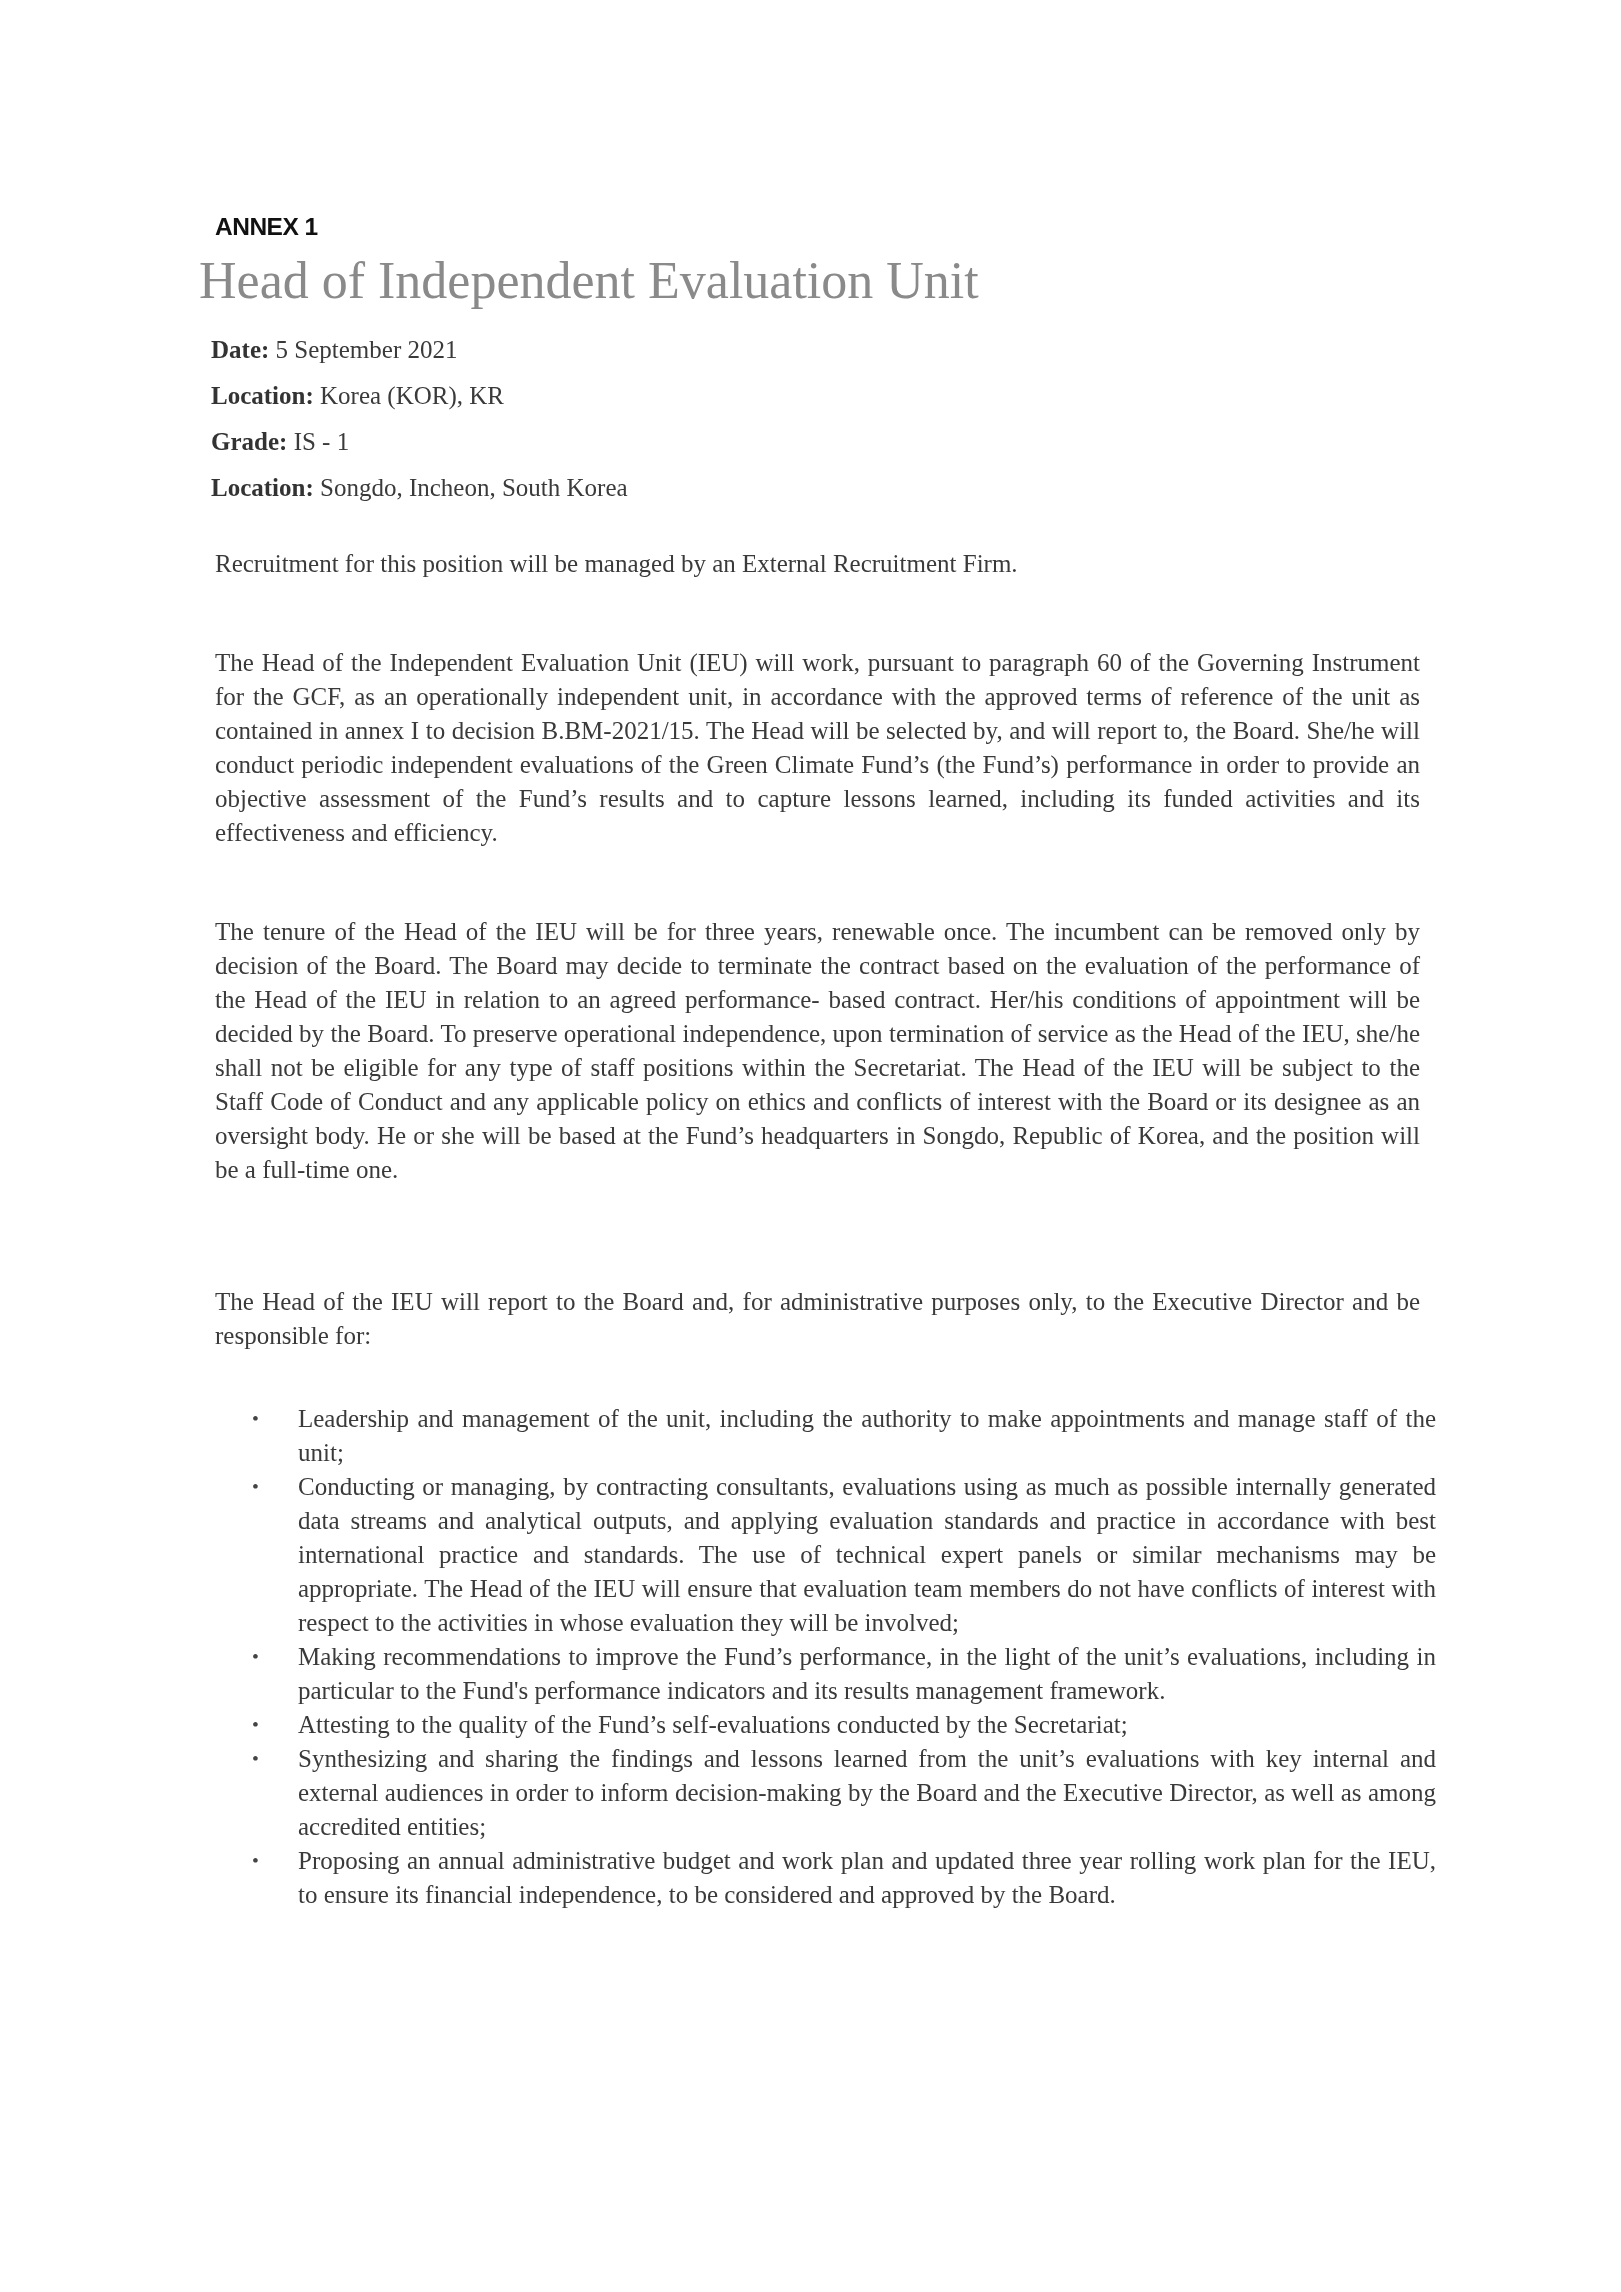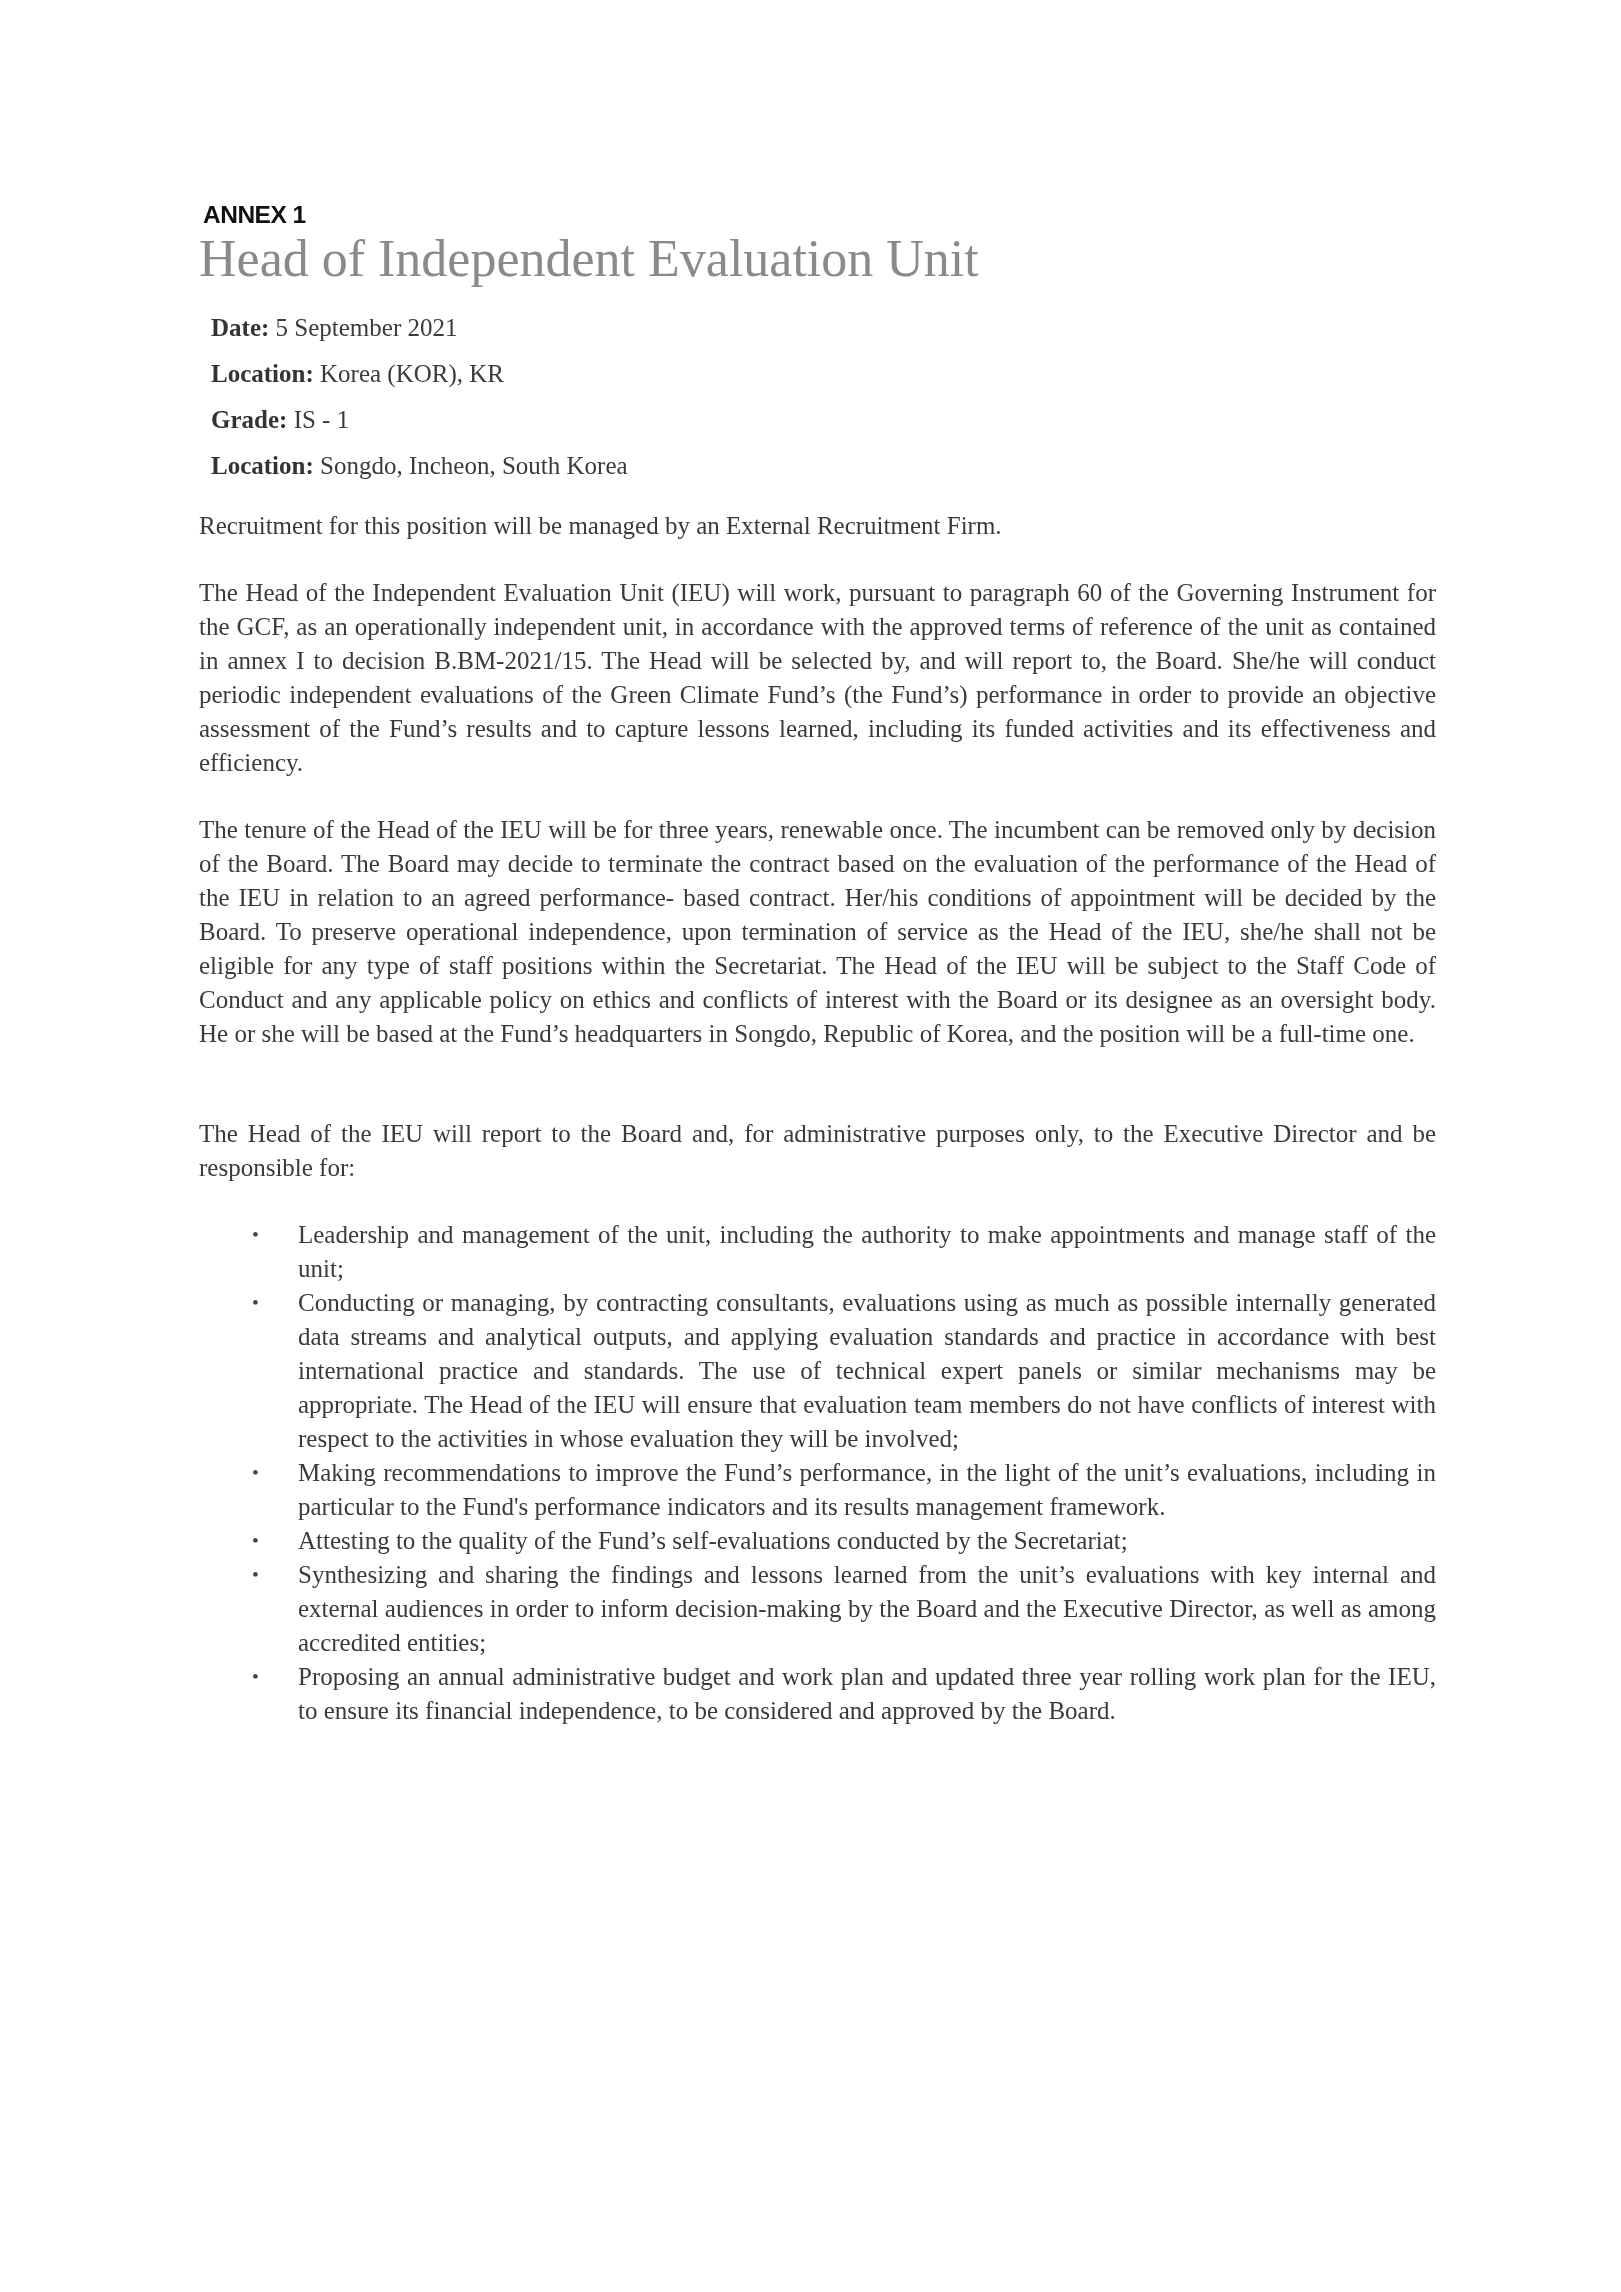--- a/index.html
+++ b/index.html
@@ -5,29 +5,29 @@
   html, body { margin: 0; padding: 0; background: #ffffff; }
   body { width: 1621px; height: 2293px; position: relative; overflow: hidden; }
   .page {
     position: absolute; left: 199px; top: 196px; width: 1237px;
     font-family: "Liberation Serif", "DejaVu Serif", serif;
     color: #3a3a3a; font-size: 25px; line-height: 34px;
   }
   .annex {
     font-family: "Liberation Sans", "DejaVu Sans", sans-serif;
     font-weight: bold; font-size: 24.5px; color: #111; letter-spacing: -0.5px;
-    line-height: 29px; margin: 4px;
+    line-height: 29px; margin: 16px;
   }
   .title {
     font-family: "Liberation Serif", "DejaVu Serif", serif;
     font-size: 52px; color: #8a8a8a; line-height: 47px; margin: 5.9px 0 29px 0; font-weight: normal;
   }
   .meta-row { margin: 12px; }
   .meta-row b { color: #333; }
-  .para { margin: 0; text-align: justify; }
+  .para { margin: 16px; text-align: justify; }
   .gap-s { height: 13.7px; }
   .gap-m { height: 33px; }
   .heading { font-weight: bold; color: #333; margin: 0; }
   ul.duties { margin: 0; padding: 0; list-style: none; }
   ul.duties li { position: relative; padding-left: 99px; text-align: justify; }
   ul.duties li .bullet { position: absolute; left: 53px; top: 0; font-size: 19.6px; color: #444; }
 </style>
 </head>
 <body>
 

